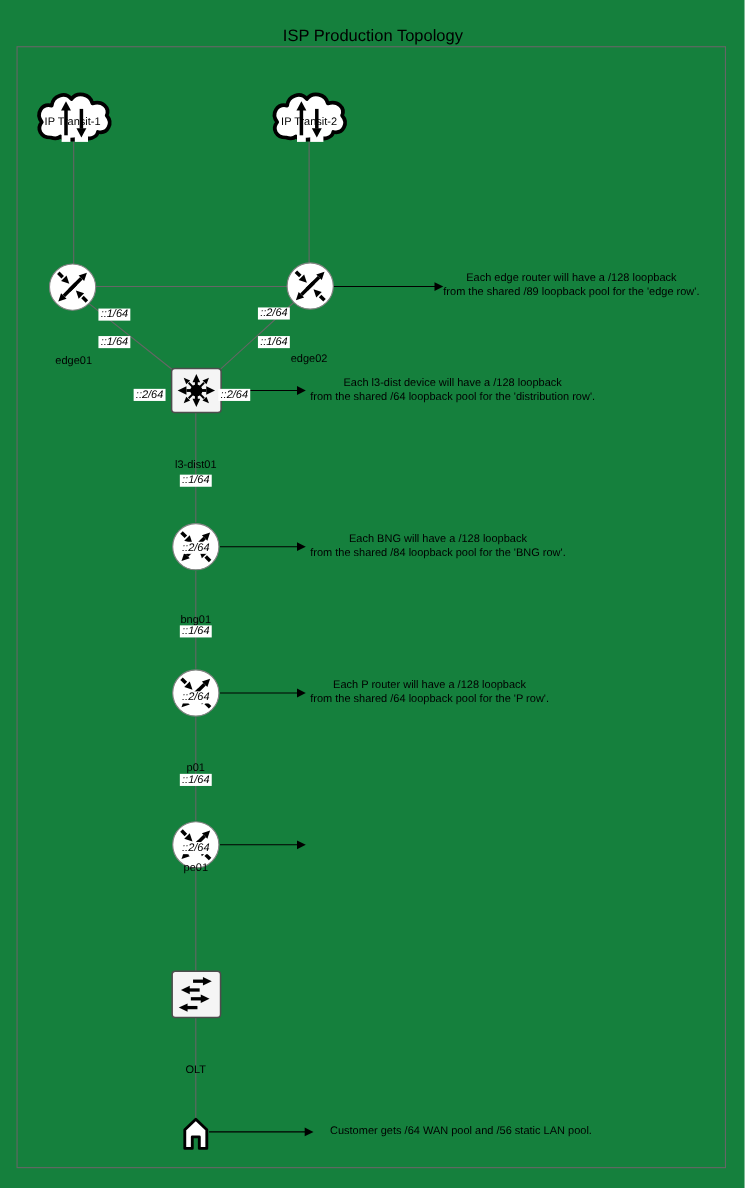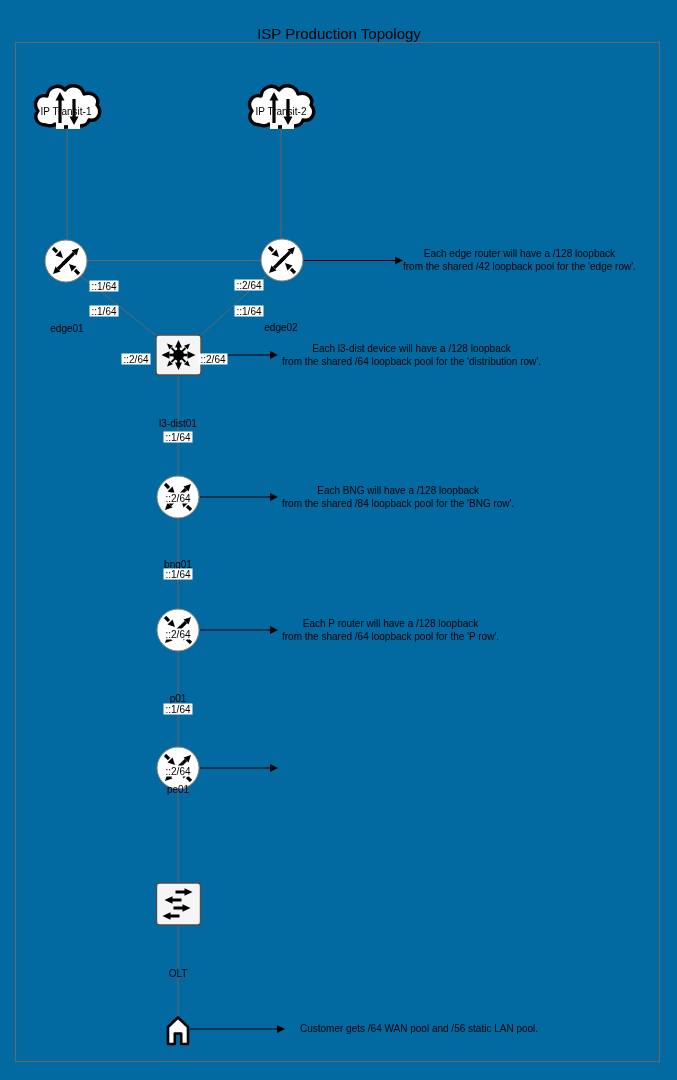--- a/index.html
+++ b/index.html
@@ -1,25 +1,25 @@
 <!DOCTYPE html>
 <html><head>
 <meta charset="utf-8">
 <style>
   html,body{margin:0;padding:0;background:#fff;}
-  #canvas{position:relative;width:677px;height:1080px;background:#0369a1;overflow:hidden;
+  #canvas{position:relative;width:677px;height:1080px;background:#15803d;overflow:hidden;
           font-family:"Liberation Sans",sans-serif;color:#000;}
   #frame{position:absolute;left:15px;top:42px;width:645px;height:1020px;
          border:1.6px solid #666;box-sizing:border-box;}
   #diagram-svg{position:absolute;left:0;top:0;width:677px;height:1080px;}
   .title{position:absolute;left:339px;top:33px;transform:translate(-50%,-50%);
          font-size:15px;white-space:nowrap;}
   .label{position:absolute;transform:translate(-50%,-50%);font-size:10px;
          line-height:11px;white-space:nowrap;text-align:center;margin-top:35px;}
-  .port{background:#fff;padding:0 2px;}
+  .port{background:#fff;padding:0 2px;font-style:italic;}
   .ann{position:absolute;transform:translateY(-50%);font-size:10px;
        line-height:12.5px;white-space:nowrap;text-align:center;}
 </style>
 </head>
 <body>
 
 <div id="canvas">
 
   <div class="title">ISP Production Topology</div>
   <div id="frame"></div>
@@ -153,21 +153,21 @@
   <div class="label port" style="left:213px;top:324px">::2/64</div>
   <div class="label port" style="left:178px;top:402px">::1/64</div>
   <div class="label port" style="left:178px;top:463px">::2/64</div>
   <div class="label port" style="left:178px;top:539px">::1/64</div>
   <div class="label port" style="left:178px;top:599px">::2/64</div>
   <div class="label port" style="left:178px;top:674px">::1/64</div>
   <div class="label port" style="left:178px;top:736px">::2/64</div>
 
   <div class="ann" style="left:403px;top:260px">
     <div>Each edge router will have a /128 loopback</div>
-    <div>from the shared /42 loopback pool for the 'edge row'.</div>
+    <div>from the shared /89 loopback pool for the 'edge row'.</div>
   </div>
   <div class="ann" style="left:282px;top:355px">
     <div>Each l3-dist device will have a /128 loopback</div>
     <div>from the shared /64 loopback pool for the 'distribution row'.</div>
   </div>
   <div class="ann" style="left:282px;top:497px">
     <div>Each BNG will have a /128 loopback</div>
     <div>from the shared /84 loopback pool for the 'BNG row'.</div>
   </div>
   <div class="ann" style="left:282px;top:630px">

